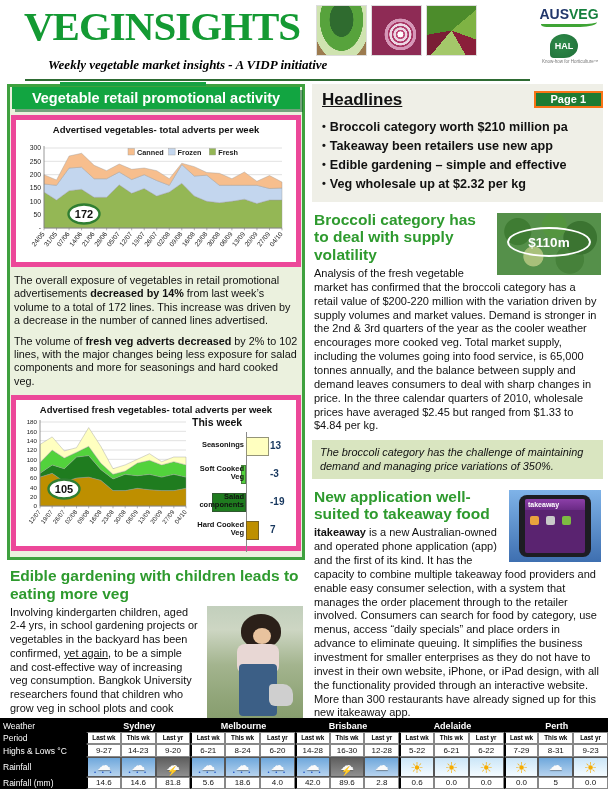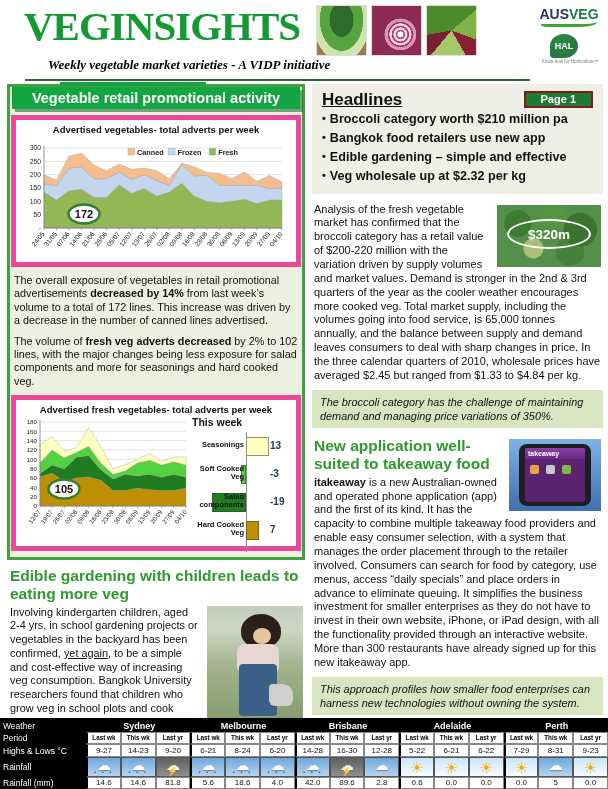--- a/index.html
+++ b/index.html
@@ -74,24 +74,24 @@
   .g-can { position:absolute; left:62px; top:78px; width:24px; height:22px; background:#cfcfcf; border-radius:4px 10px 6px 6px; }
   .g-boot1 { position:absolute; left:36px; top:118px; width:10px; height:18px; background:#c0272d; border-radius:3px; }
   .g-boot2 { position:absolute; left:52px; top:120px; width:10px; height:16px; background:#c0272d; border-radius:3px; }
   .callout {
     background:#D9E5C0; font-style:italic; font-size:10.9px; line-height:1.3;
     padding:5px 8px; margin-top:7px;
   }
 
   
   .headlines { background:#EFEFE7; padding:6px 8px 7px 10px; position:relative; }
-  .headlines-title { font-weight:bold; font-size:17px; text-decoration:underline; margin-bottom:0; }
+  .headlines-title { font-weight:bold; font-size:17px; text-decoration:underline; margin-bottom:8px; }
   .page-badge {
-    position:absolute; top:7px; right:10px; background:#1E7B33; color:#fff;
-    border:2px solid #7f1d1d; font-weight:bold; font-size:11px; padding:0 15px 1px 15px;text-align:right;
+    position:absolute; top:7px; right:0; background:#1E7B33; color:#fff;
+    border:2px solid #f97316; font-weight:bold; font-size:11px; padding:0 15px 1px 15px;text-align:right;
   }
   .headlines ul { list-style:none; }
   .headlines li { font-weight:bold; font-size:12.6px; line-height:1.52; display:flex; }
   .headlines .bl { margin-right:4px; font-size:11px; }
   .rsec { margin-top:9px; padding:0 2px; }
   .rsec::after { content:""; display:block; clear:both; }
   .broccoli-img {
     float:right; width:104px; height:62px; margin:2px 0 4px 8px; position:relative;
     background:
       radial-gradient(circle at 20% 30%, #3f7c33 0 14%, transparent 15%),
@@ -141,21 +141,21 @@
   .drops { position:absolute; bottom:1px; left:0; right:0; text-align:center; color:#2457C5; font-size:6px; letter-spacing:2px; line-height:1; }
   .bolt { position:absolute; bottom:0; left:50%; transform:translateX(-50%); color:#FFD900; font-size:9px; line-height:1; }
   .sung { color:#F6AC00; font-size:15px; line-height:1; }
   .grp { border-left:2px solid #000 !important; }
 </style>
 </head>
 <body>
 
 <div class="header">
   <div class="masthead">VEGINSIGHTS</div>
-  <div class="tagline">Weekly vegetable market varieties  - A VIDP initiative</div>
+  <div class="tagline">Weekly vegetable market insights  - A VIDP initiative</div>
   <div class="hdr-photos">
     <div class="hdr-photo ph-bokchoy"></div>
     <div class="hdr-photo ph-onion"></div>
     <div class="hdr-photo ph-leaves"></div>
   </div>
   <div class="ausveg">
     <span class="aus">AUS</span><span class="veg">VEG</span>
     <div class="ausveg-swoosh"></div>
   </div>
   <div class="hal">
@@ -350,37 +350,38 @@
     <div class="headlines">
       <div class="headlines-title">Headlines</div>
       <div class="page-badge">Page 1</div>
       <ul id="headlines-list">
           <li>
             <span class="bl">•</span>
             <span>Broccoli category worth $210 million pa</span>
           </li>
           <li>
             <span class="bl">•</span>
-            <span>Bangkok food retailers use new app</span>
+            <span>Takeaway been retailers use new app</span>
           </li>
           <li>
             <span class="bl">•</span>
             <span>Edible gardening – simple and effective</span>
           </li>
           <li>
             <span class="bl">•</span>
             <span>Veg wholesale up at $2.32 per kg</span>
           </li>
         </ul>
     </div>
 
     <div class="rsec">
       <div class="broccoli-img">
-        <div class="oval-badge">$320m</div>
+        <div class="oval-badge">$110m</div>
       </div>
+      <div class="sec-title">Broccoli category has to deal with supply volatility</div>
       <div class="rbody">Analysis of the fresh vegetable market has confirmed that the broccoli category has a retail value of $200-220 million with the variation driven by supply volumes and market values.  Demand is stronger in the 2nd &amp; 3rd quarters of the year as the cooler weather encourages more cooked veg. Total market supply, including the volumes going into food service, is 65,000 tonnes annually, and the balance between supply and demand leaves consumers  to deal with sharp changes in price. In the three calendar quarters of 2010, wholesale prices have averaged $2.45 but ranged from $1.33 to $4.84 per kg.</div>
     </div>
     <div class="callout">The broccoli category has the challenge of maintaining demand and managing price variations of 350%.</div>
 
     <div class="rsec">
       <div class="takeaway-img">
         <div class="phone">
           <div class="screen">
             <div class="app-bar">takeaway</div>
             <div class="app-icons">

